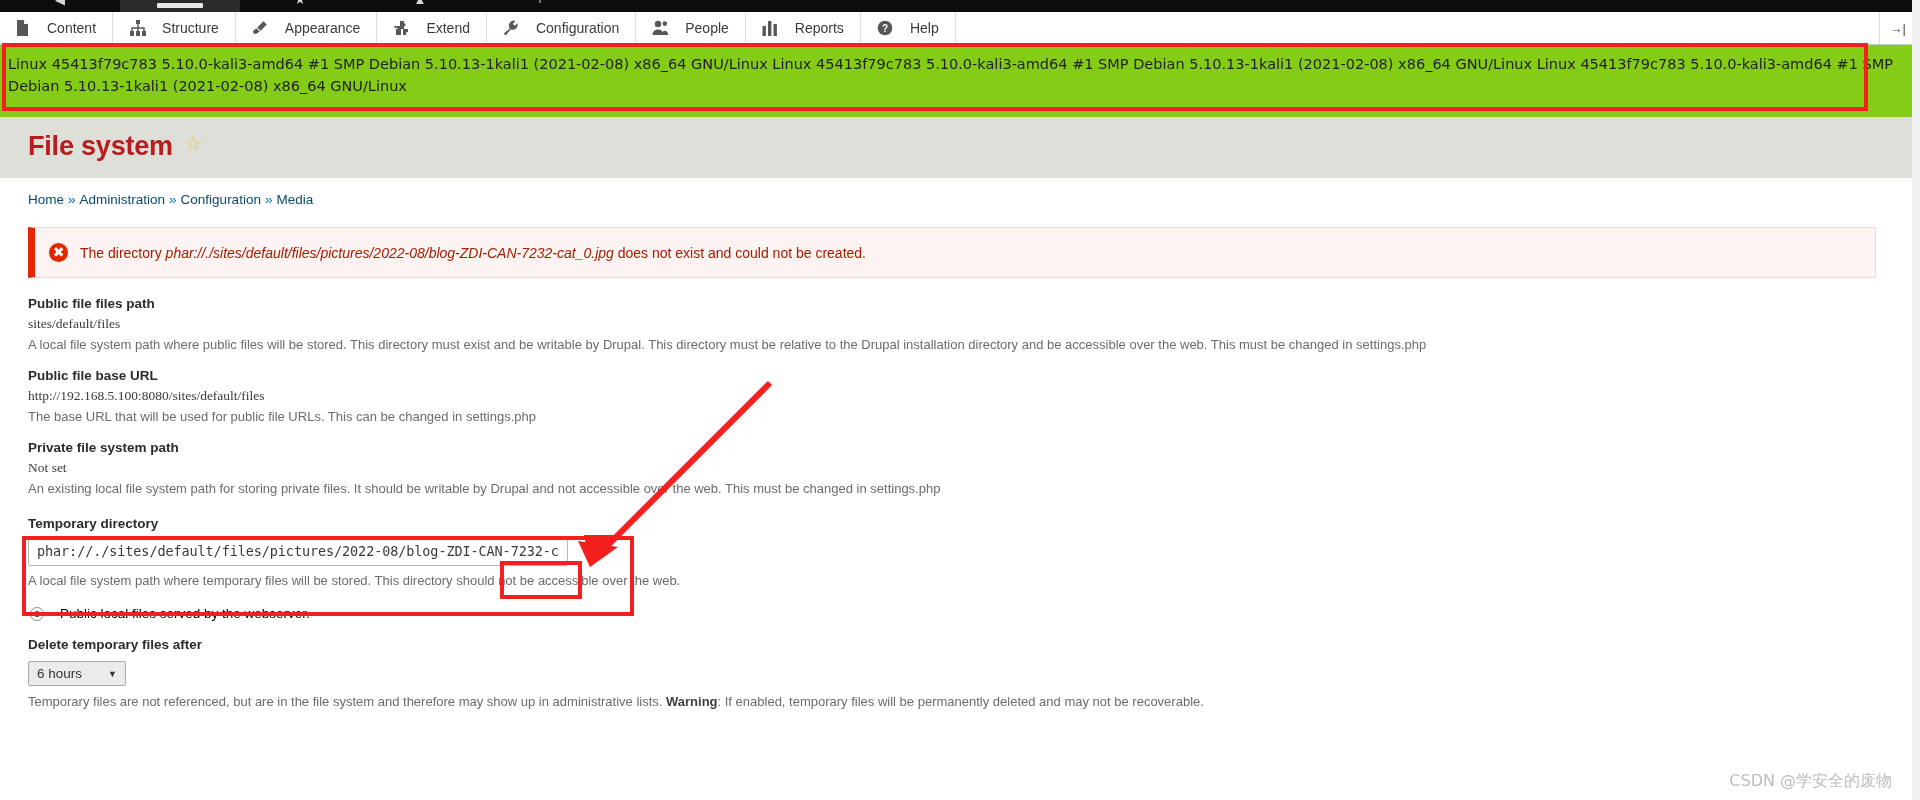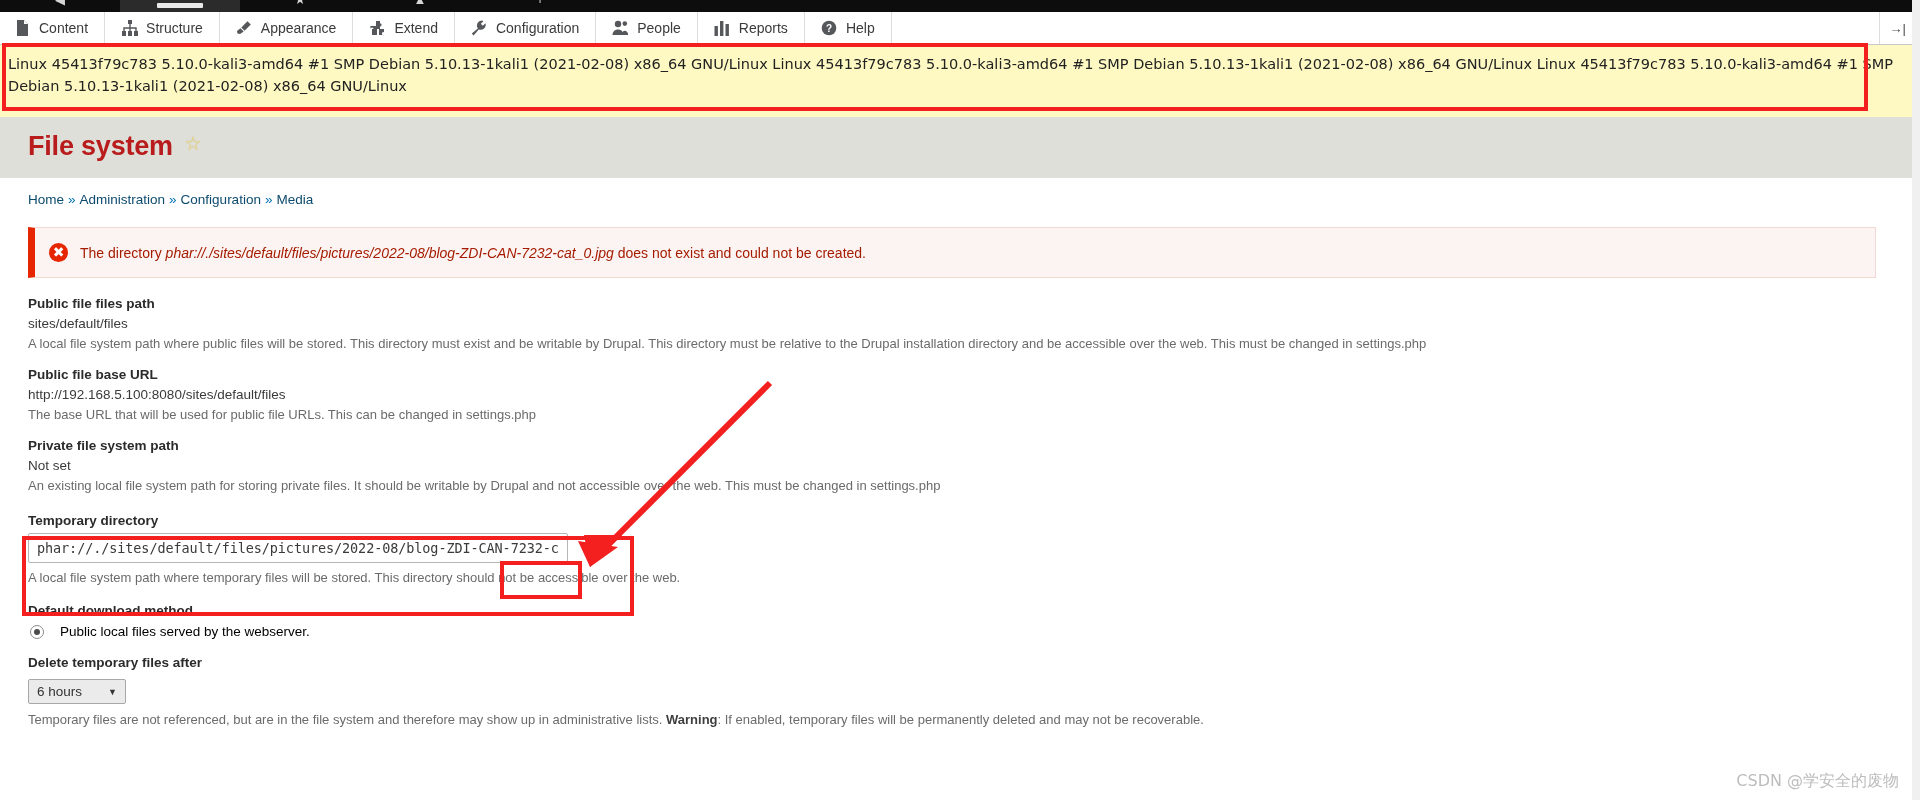--- a/index.html
+++ b/index.html
@@ -58,21 +58,21 @@
     height: 33px;
     background: #ffffff;
     border-bottom: 1px solid #c8c8c8;
     display: flex;
     align-items: stretch;
     box-sizing: border-box;
   }
   .tb-item {
     display: flex;
     align-items: center;
-    gap: 8px;
+    gap: 16px;
     padding: 0 16px;
     border-right: 1px solid #dcdcdc;
     color: #3b3b3b;
     font-size: 14px;
     cursor: pointer;
     white-space: nowrap;
   }
   .tb-item:first-child { padding-left: 14px; }
   .tb-icon {
     width: 17px;
@@ -102,21 +102,21 @@
   }
   .redarrow {
     position: absolute;
     z-index: 41;
     pointer-events: none;
   }
 
   
   .uname-strip {
     position: relative;
-    background: #fef9c3;
+    background: #84cc16;
     padding: 8px 10px 6px 10px;
     box-sizing: border-box;
     height: 72px;
   }
   .uname-text {
     font-family: "DejaVu Sans", "Liberation Sans", sans-serif;
     font-size: 14.5px;
     color: #222222;
     line-height: 22px;
     white-space: normal;
@@ -206,21 +206,21 @@
   .form-label {
     font-weight: bold;
     font-size: 13.5px;
     color: #2b2b2b;
     margin-bottom: 5px;
   }
   .form-static {
     font-size: 13.5px;
     color: #3a3a3a;
     margin-bottom: 4px;
-    font-family: Liberation Sans, sans-serif;
+    font-family: Liberation Serif, serif;
   }
   .form-desc {
     font-size: 13px;
     color: #6b6b6b;
     line-height: 18px;
   }
   .form-desc b { color: #3f3f3f; }
 
   .text-input {
     font-family: "DejaVu Sans Mono", monospace;
@@ -282,21 +282,21 @@
     right: 9px; top: 50%;
     transform: translateY(-50%);
     font-size: 9px;
     color: #333;
     pointer-events: none;
   }
 
   
   .watermark {
     position: absolute;
-    right: 21px;
+    right: 28px;
     bottom: 8px;
     font-size: 16px;
     color: #bdbdbd;
     font-family: "DejaVu Sans", sans-serif;
     z-index: 5;
   }
   .scroll-gutter {
     position: absolute;
     right: 0; top: 0;
     width: 8px;
@@ -449,21 +449,20 @@
     <div class="form-desc">An existing local file system path for storing private files. It should be writable by Drupal and not accessible over the web. This must be changed in settings.php</div>
   </div>
 
   <div class="form-item" style="margin-top:18px;">
     <div class="form-label">Temporary directory</div>
     <input class="text-input" type="text" value="phar://./sites/default/files/pictures/2022-08/blog-ZDI-CAN-7232-cat_0.jpg" style="">
     <div class="form-desc" style="margin-top:6px;">A local file system path where temporary files will be stored. This directory should not be accessible over the web.</div>
   </div>
 
   <div class="form-item" style="margin-top:16px;">
-    <div class="form-label">Default download method</div>
     <div class="radio-row">
       <span class="radio-dot"></span>
       <span>Public local files served by the webserver.</span>
     </div>
   </div>
 
   <div class="form-item" style="margin-top:16px;">
     <div class="form-label">Delete temporary files after</div>
     <div class="select-wrap" style="margin:4px 0 7px 0;border-radius:11px;">
       <select class="select-box">

